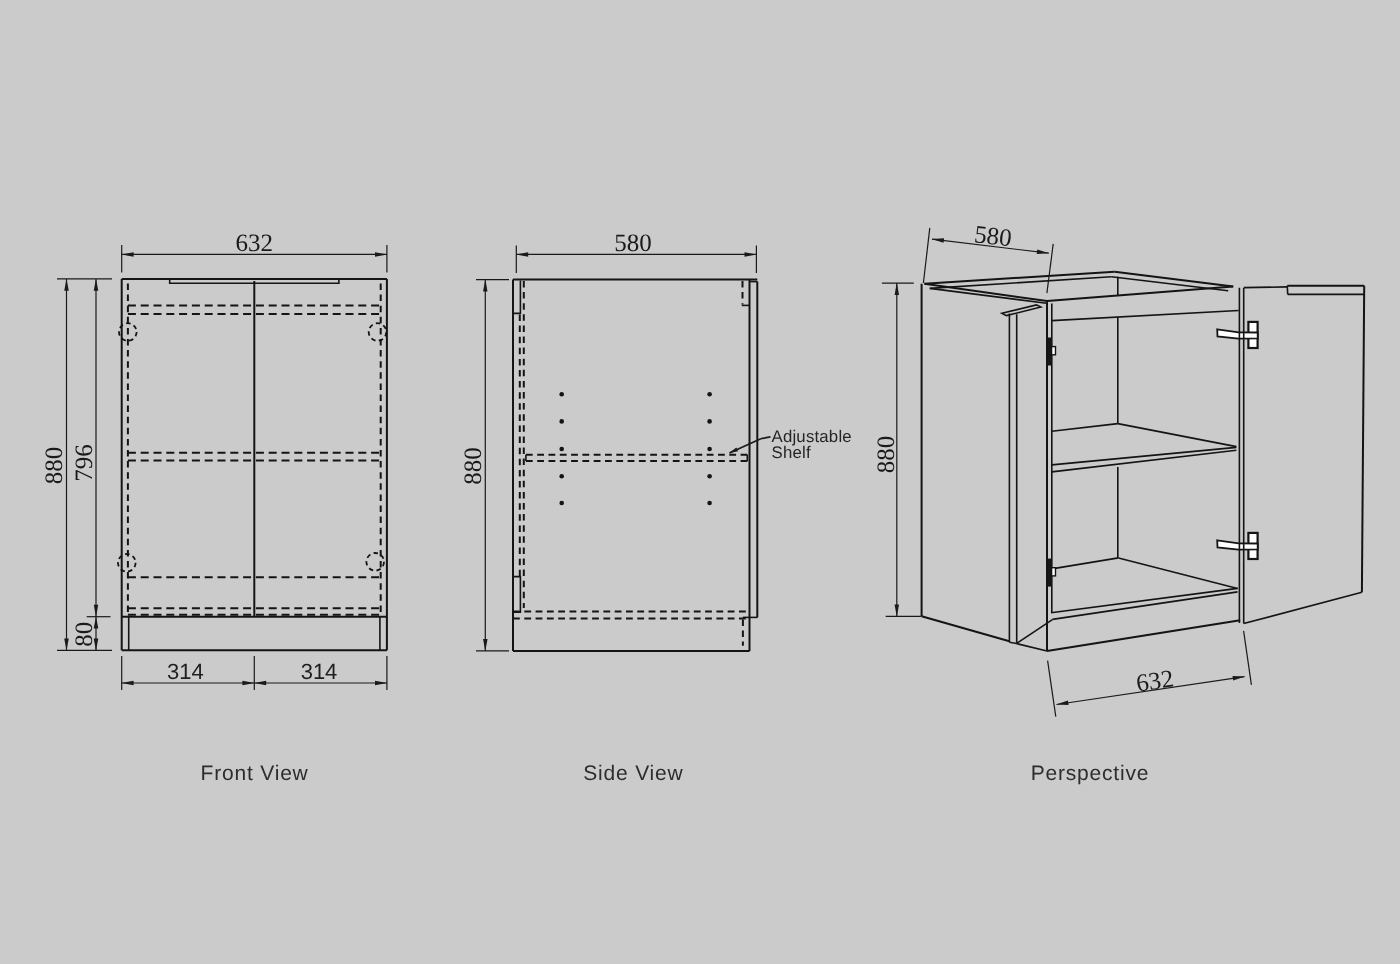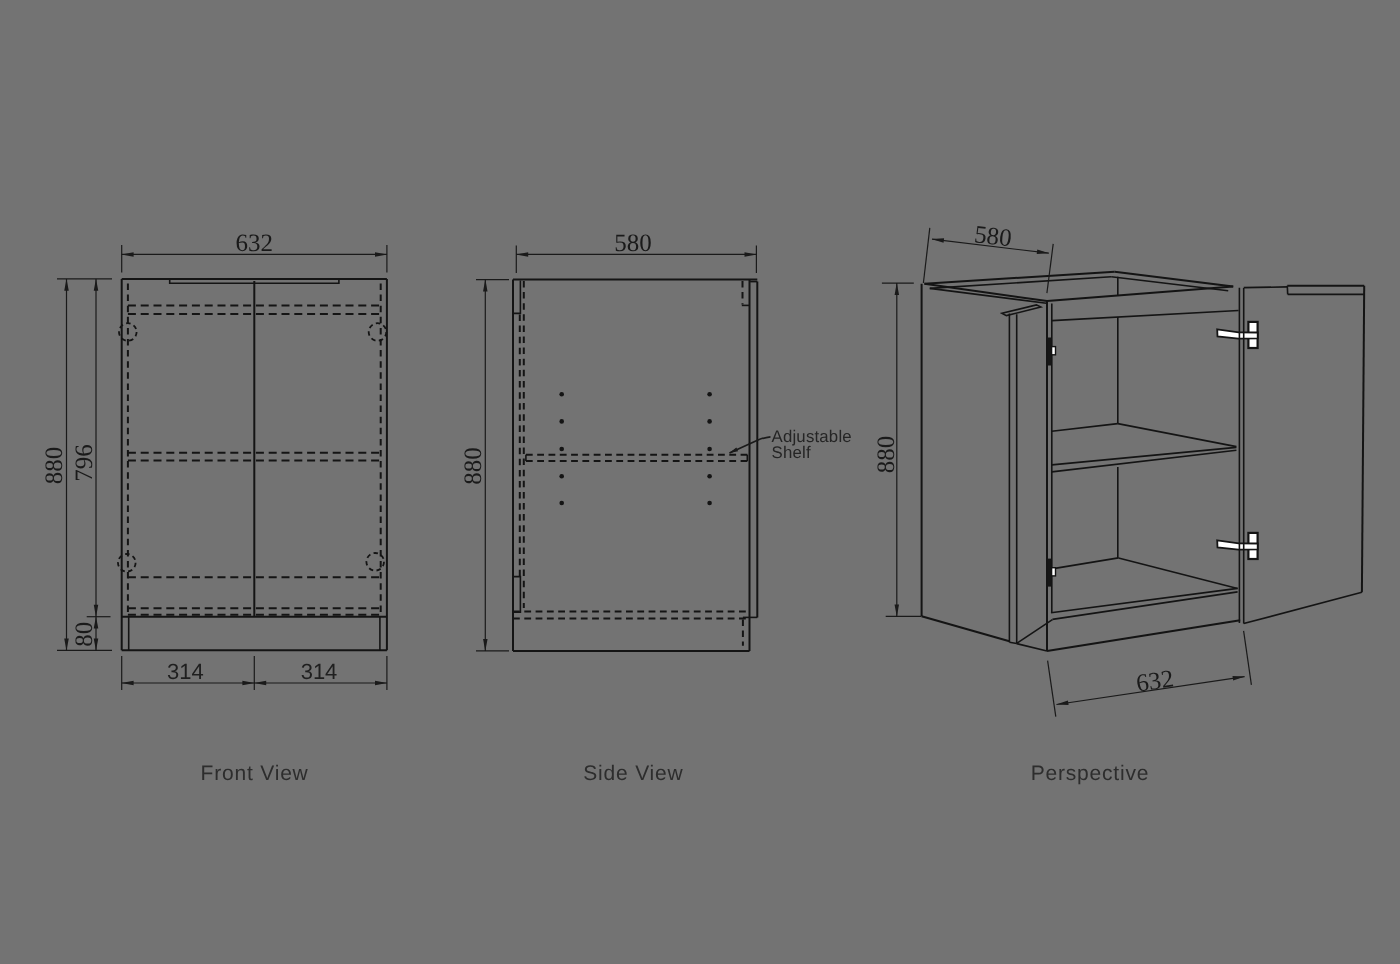--- a/index.html
+++ b/index.html
@@ -1,16 +1,16 @@
 <!DOCTYPE html>
 <html><head>
 <meta charset="utf-8">
 <style>
   html,body{margin:0;padding:0;background:#fff;}
-  .wrap{position:relative;width:1400px;height:964px;background:#737373;overflow:hidden;filter:grayscale(1);}
+  .wrap{position:relative;width:1400px;height:964px;background:#5eead4;overflow:hidden;filter:grayscale(1);}
   svg{position:absolute;left:0;top:0;opacity:0.999;}
   text{fill:#1a1a1a;text-rendering:geometricPrecision;}
   .dimt{font-family:"Liberation Serif",serif;font-size:25px;}
   .lab{font-family:"Liberation Sans",sans-serif;font-size:21px;fill:#2d2d2d;letter-spacing:0.8px;}
   .lab314{font-family:"Liberation Sans",sans-serif;font-size:22px;fill:#1f1f1f;}
   .ann{font-family:"Liberation Sans",sans-serif;font-size:16.8px;fill:#252525;letter-spacing:0.2px;}
   .o2{stroke:#141414;stroke-width:2;fill:none;}
   .o16{stroke:#141414;stroke-width:1.6;fill:none;}
   .dim{stroke:#1a1a1a;stroke-width:1.2;fill:none;}
   .dsh{stroke:#141414;stroke-width:2;fill:none;stroke-dasharray:8 4.8;}

